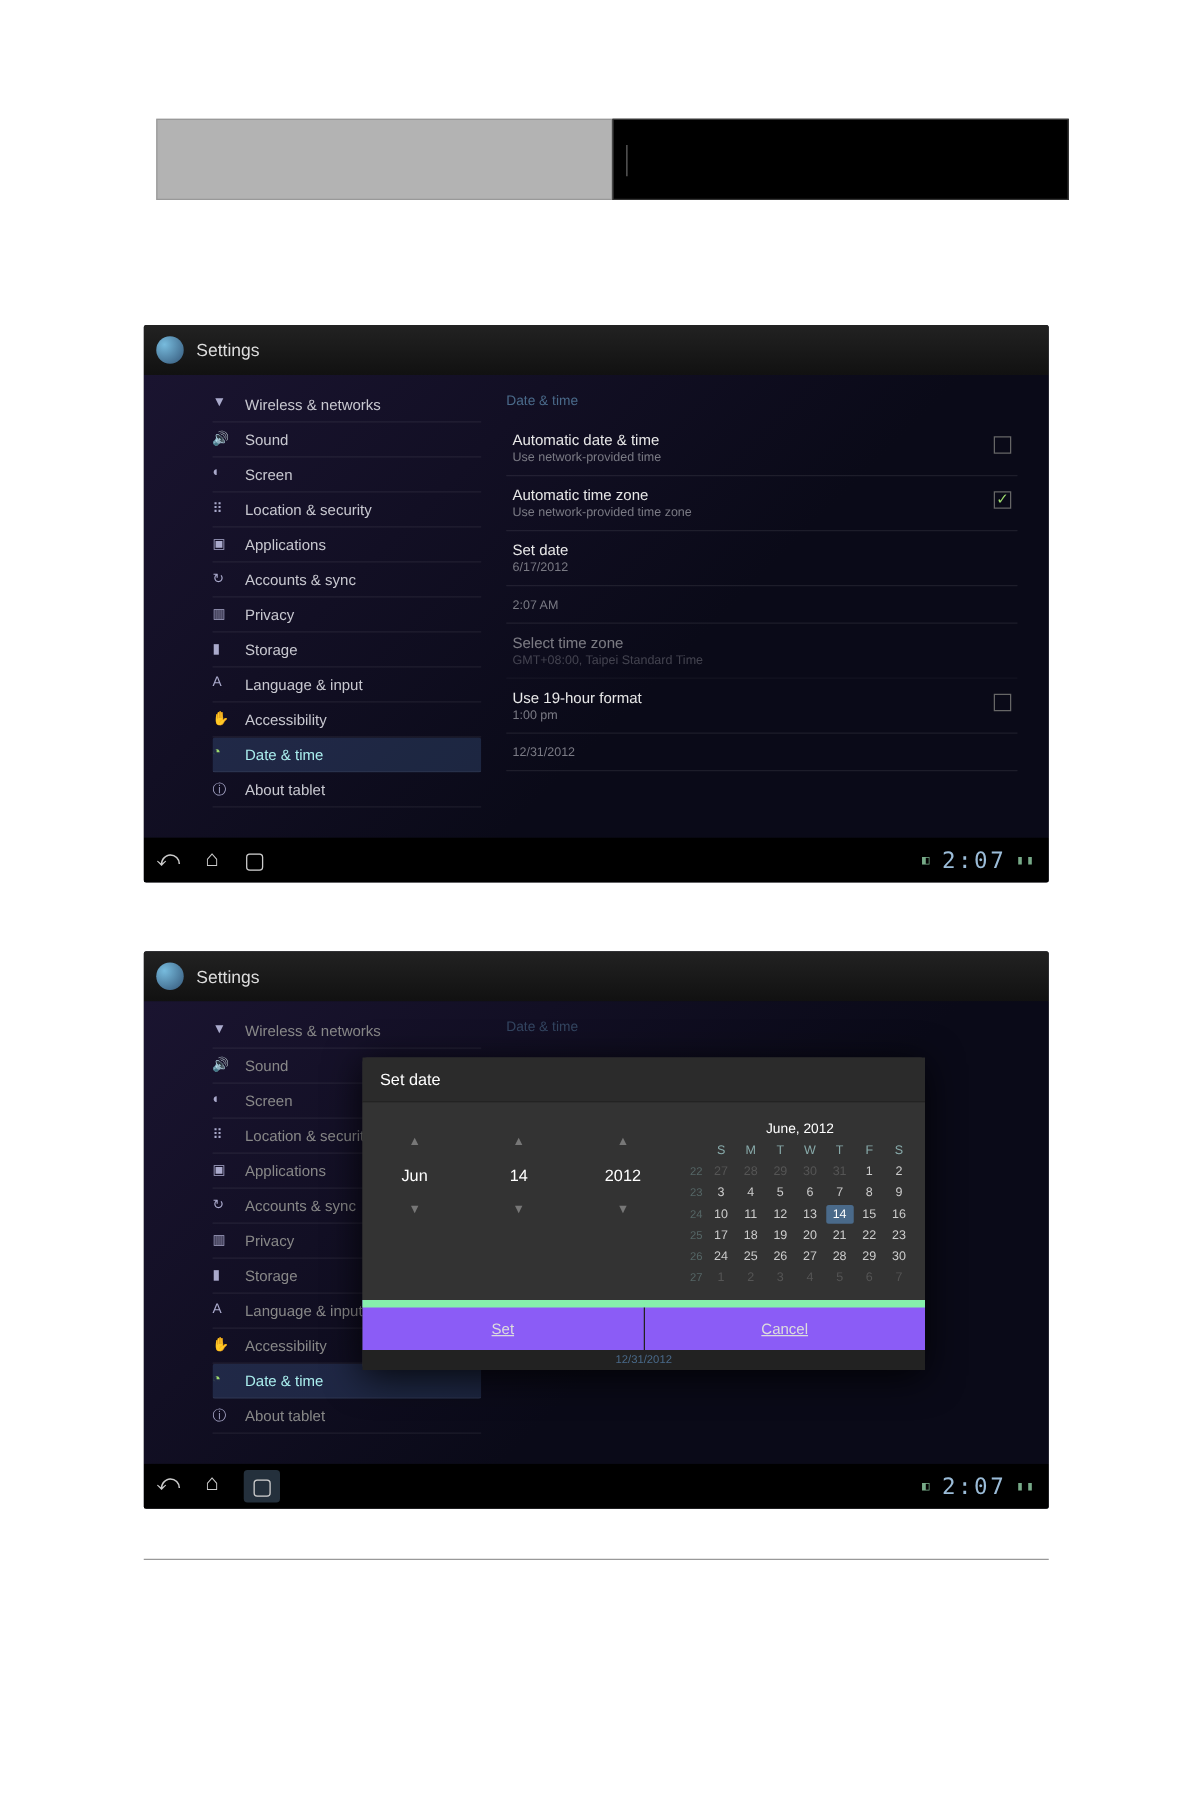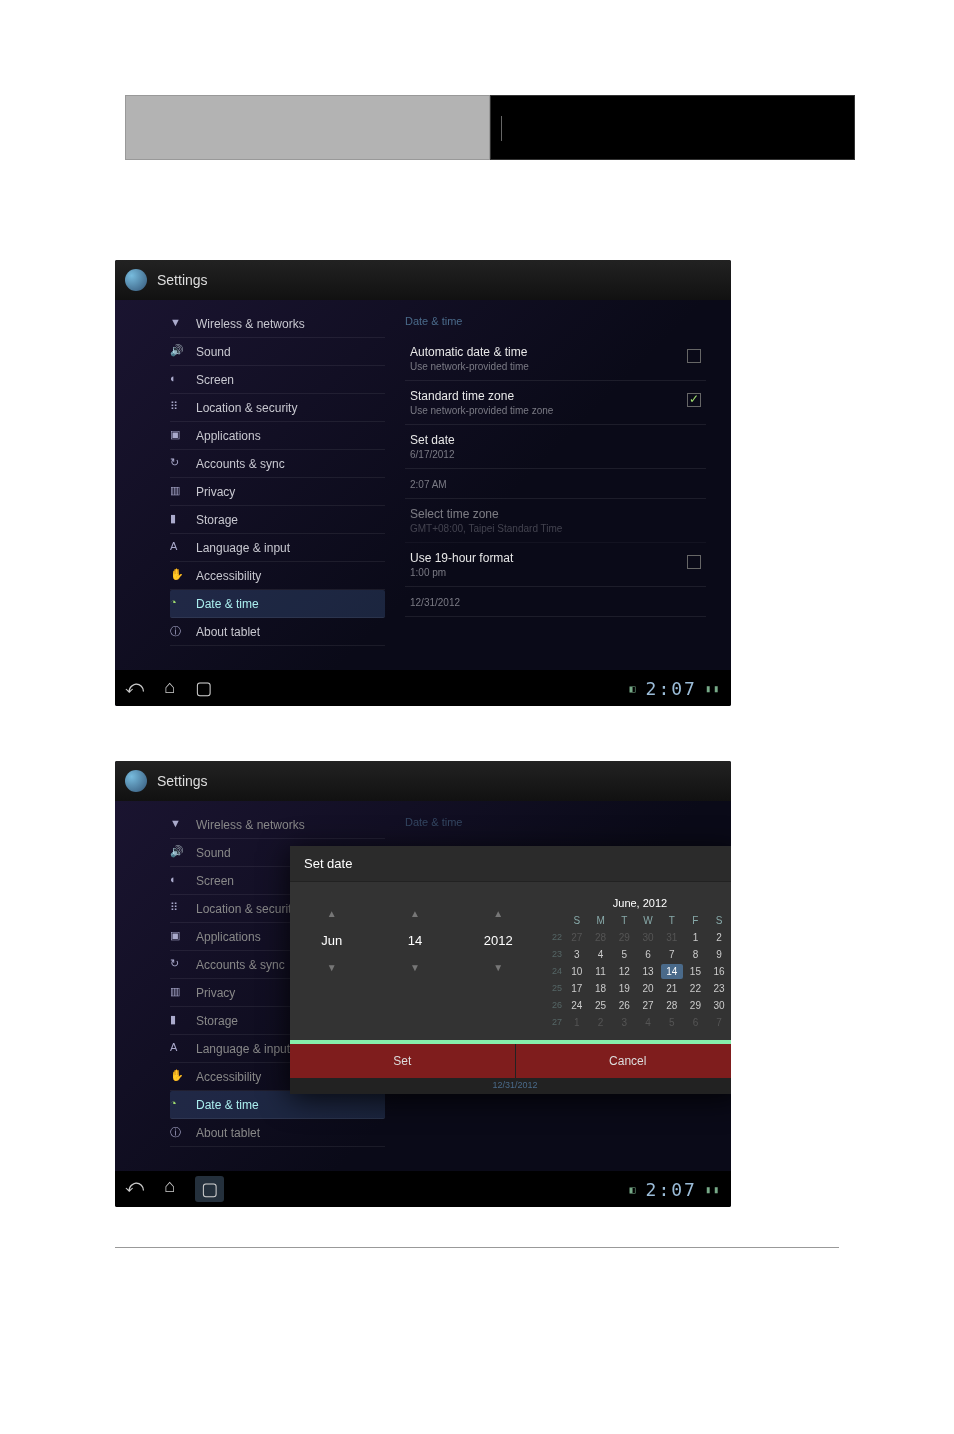--- a/index.html
+++ b/index.html
@@ -5,21 +5,21 @@
   * { margin: 0; padding: 0; box-sizing: border-box; }
   body { background: #fff; font-family: Arial, sans-serif; width: 954px; }
   .page { width: 954px; padding: 0; }
 
   
   .top-header { width: 730px; height: 65px; margin: 95px 0 0 125px; display: flex; }
   .top-header .left { width: 50%; height: 100%; background: #b3b3b3; border: 1px solid #999; }
   .top-header .right { width: 50%; height: 100%; background: #000; border: 1px solid #333; position: relative; }
   .top-header .right::after { content:""; position:absolute; top:20px; left:10px; width:1px; height:25px; background:#666; }
 
-  .screenshot { width: 616px; margin: 100px 0 0 115px; position: relative; background: #0a0a14; border-radius: 2px; overflow: hidden; }
+  .screenshot { width: 724px; margin: 100px 0 0 115px; position: relative; background: #0a0a14; border-radius: 2px; overflow: hidden; }
 
   
   .window-top { height: 40px; display: flex; align-items: center; padding: 0 10px; background: linear-gradient(#222,#111); }
   .app-icon { width: 22px; height: 22px; border-radius: 50%; background: radial-gradient(circle at 30% 30%, #7bd, #357); margin-right: 10px; }
   .app-title { color: #ddd; font-size: 14px; }
 
   .window-body { display: flex; height: 370px; background: linear-gradient(135deg, #1a1430 0%, #0a0a18 60%); position: relative; }
 
   .sidebar { width: 270px; padding: 10px 0 10px 55px; }
   .sidebar-item { display: flex; align-items: center; height: 28px; color: #c8c8d0; font-size: 12px; border-bottom: 1px solid rgba(255,255,255,0.07); cursor: pointer; }
@@ -48,21 +48,21 @@
   .spin-arrow { color:#777; font-size:10px; padding:6px 0; }
   .spin-val { color:#fff; font-size:13px; padding:8px 17px; }
   .calendar { width: 200px; padding: 5px 10px 10px 10px; font-size:10px; color:#ccc; }
   .cal-title { text-align:center; font-size:11px; color:#fff; margin-bottom:4px; }
   .cal-grid { display:grid; grid-template-columns: 14px repeat(7, 1fr); gap:2px; text-align:center; }
   .cal-grid span { padding:2px 0; }
   .cal-grid .hd { color:#8aa; }
   .cal-grid .wk { color:#566; font-size:9px; }
   .cal-grid .out { color:#555; }
   .cal-grid .sel { background:#4a6a8a; color:#fff; border-radius:2px; }
-  .dialog-buttons { display:flex; border-top:4px solid #86efac; background:#7f1d1d; }
+  .dialog-buttons { display:flex; border-top:6px solid #86efac; background:#8b5cf6;text-decoration:underline; }
   .dialog-buttons div { flex:1; text-align:center; padding:10px 0; font-size:12px; color:#ddd; cursor:pointer; }
   .dialog-buttons div:first-child { border-right:1px solid #222; }
 
   .screenshot2 { margin-top: 55px; margin-bottom: 40px; }
   .under-line { width:724px; height:1px; background:#999; margin:0 0 0 115px; }
 </style>
 </head>
 <body>
 
 <div class="page">
@@ -130,21 +130,21 @@
         </div>
       <div class="content">
         <div class="section-title">Date &amp; time</div>
         <div id="settings-list">
             <div class="setting-row">
               <div class="setting-label">Automatic date &amp; time</div>
               <div class="setting-sub">Use network-provided time</div>
               <div class="checkbox"></div>
             </div>
             <div class="setting-row">
-              <div class="setting-label">Standard time zone</div>
+              <div class="setting-label">Automatic time zone</div>
               <div class="setting-sub">Use network-provided time zone</div>
               <div class="checkbox checked"></div>
             </div>
             <div class="setting-row">
               <div class="setting-label">Set date</div>
               <div class="setting-sub">6/17/2012</div>
             </div>
             <div class="setting-row">
               <div class="setting-sub">2:07 AM</div>
             </div>

